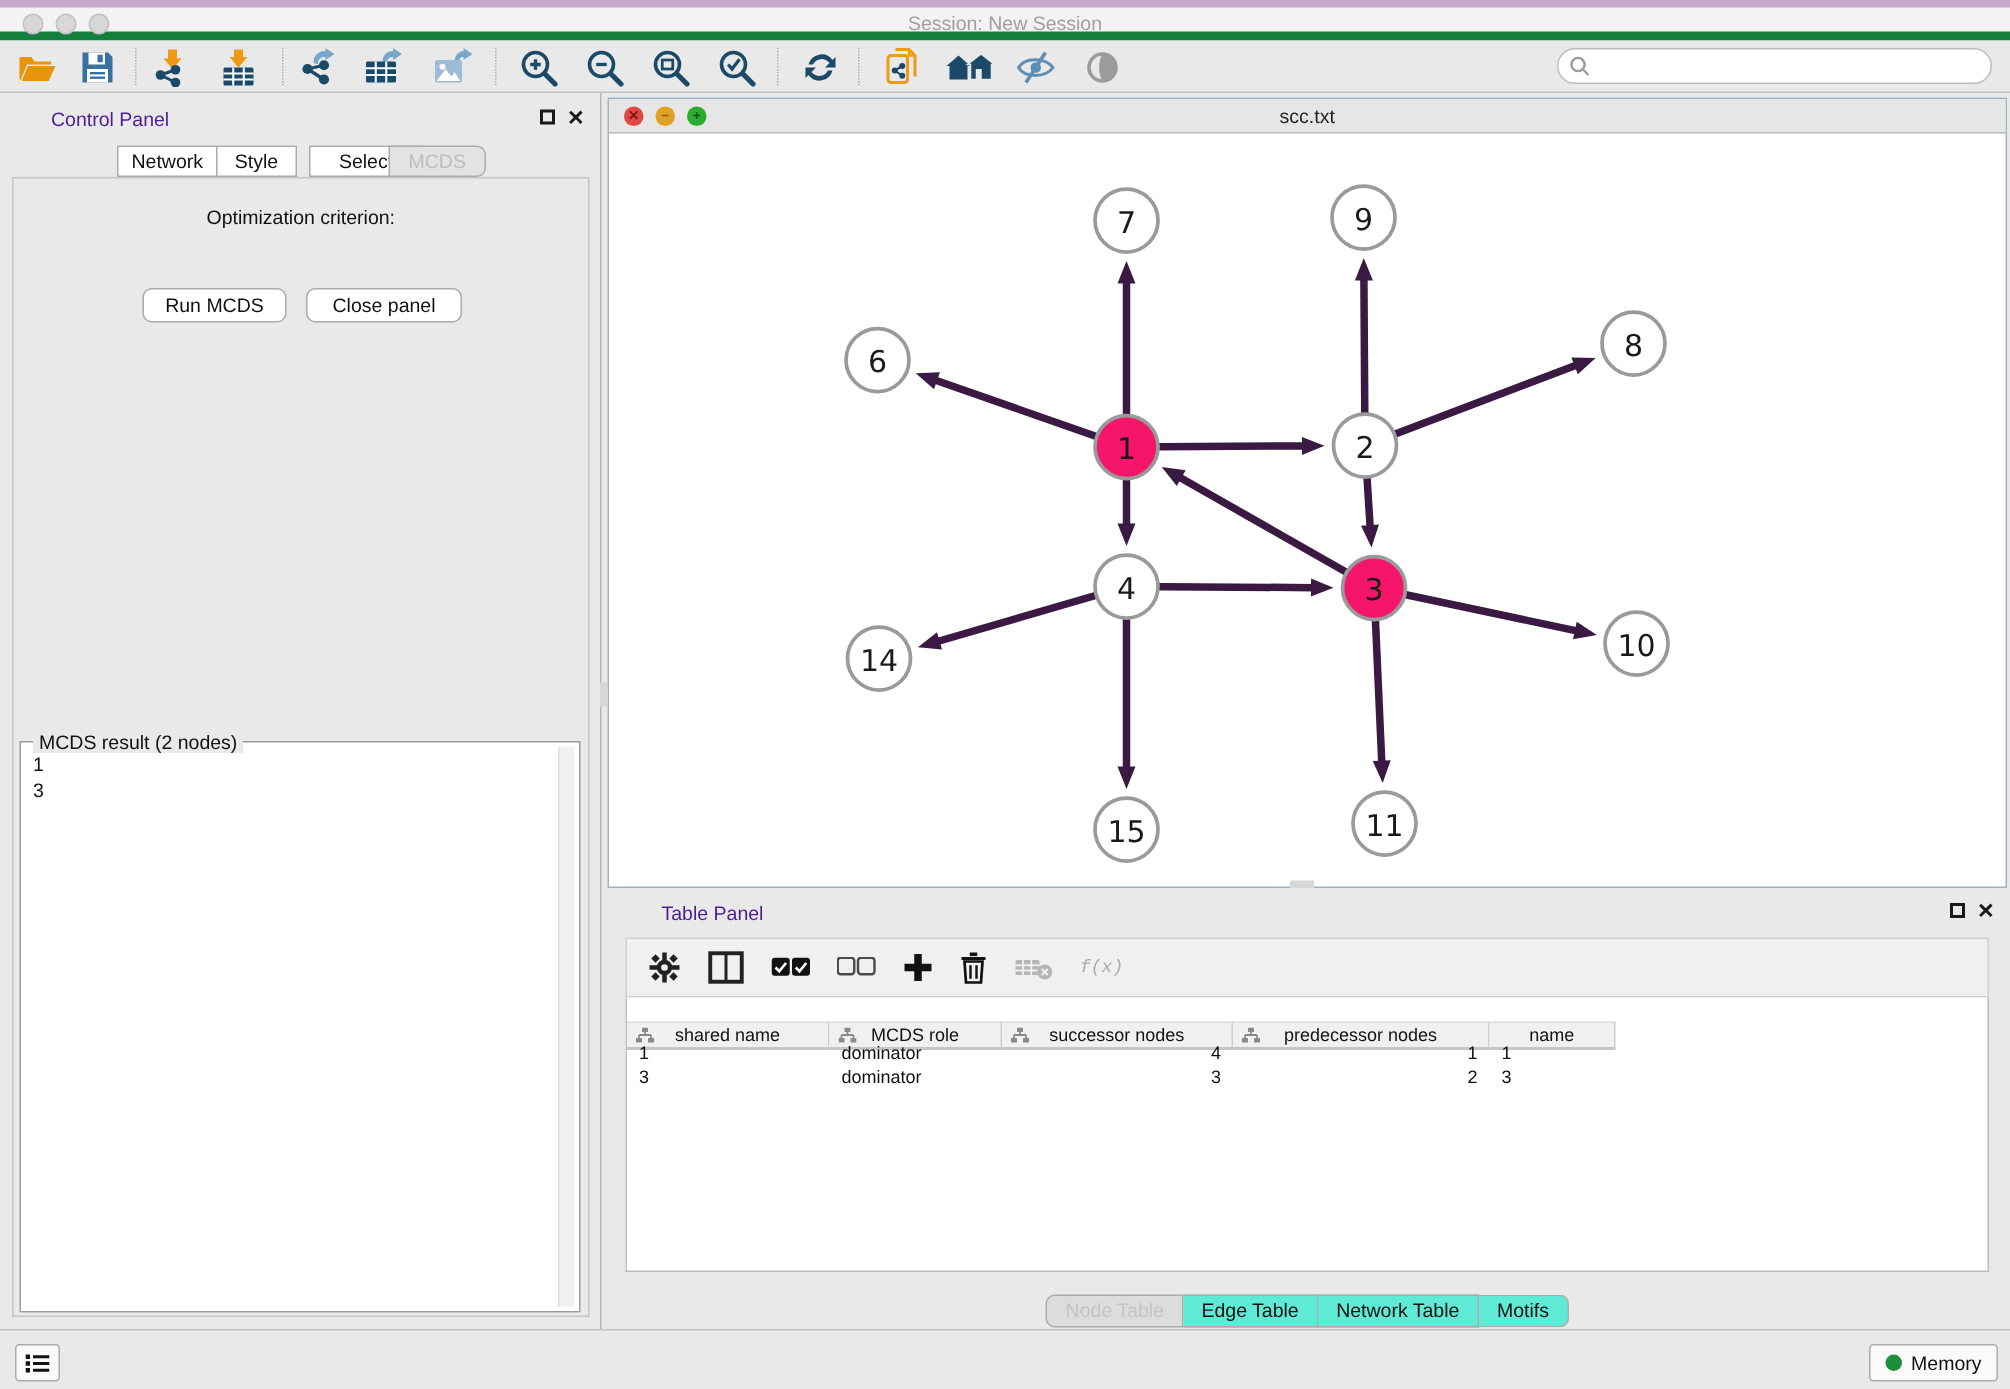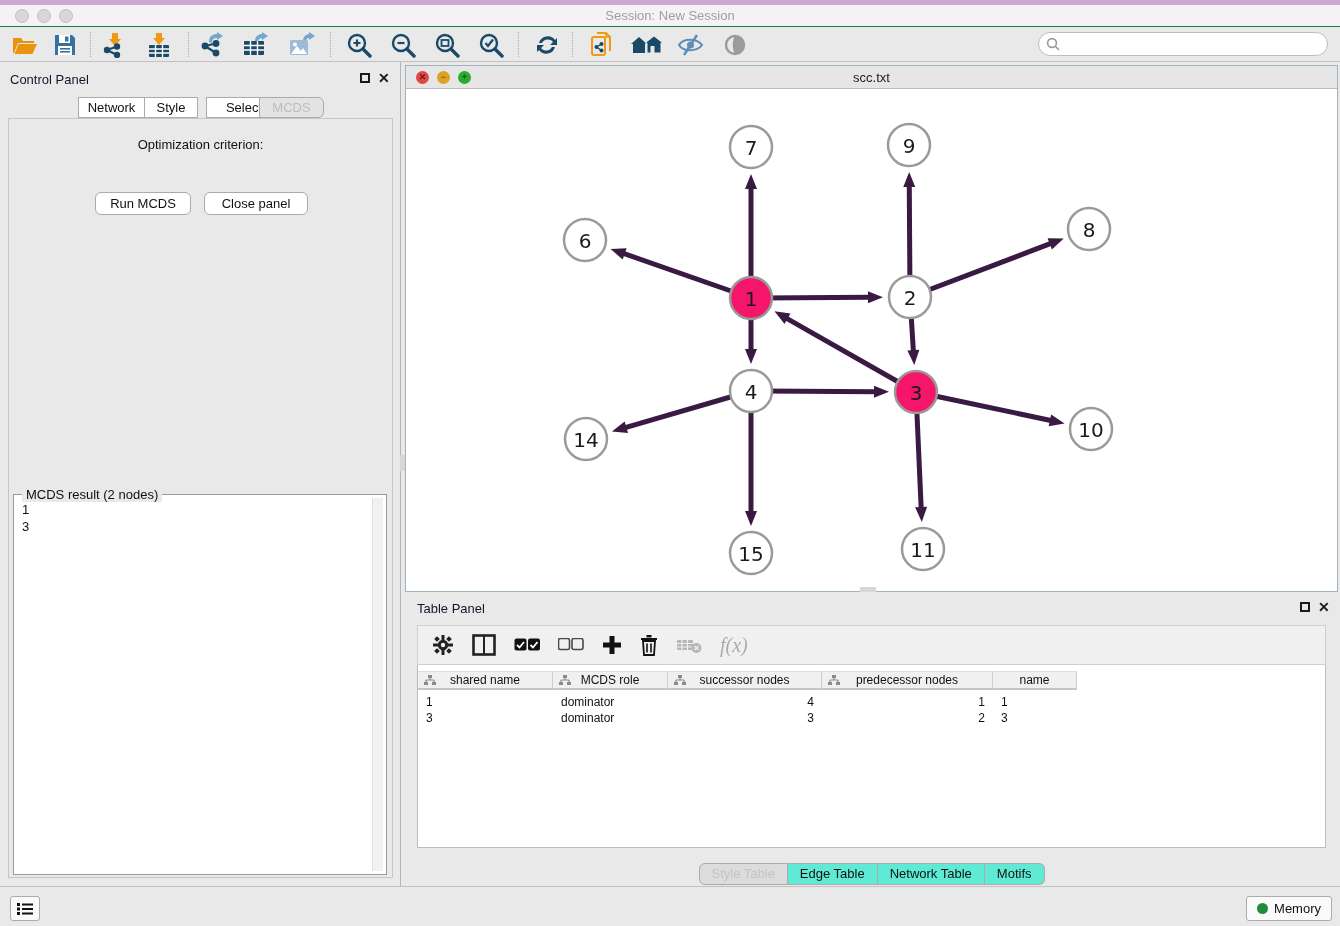--- a/index.html
+++ b/index.html
@@ -2,21 +2,21 @@
 <html><head>
 <meta charset="utf-8">
 <style>
   * { margin:0; padding:0; box-sizing:border-box; }
   html,body { width:1340px; height:926px; overflow:hidden;
     font-family:"Liberation Sans", sans-serif; background:#E9E9E9; }
   .abs { position:absolute; }
 
   
   #titlebar { position:absolute; left:0; top:0; width:1340px; height:27px;
-    background:#F4F2F4; border-bottom:1px solid #15803d; }
+    background:#F4F2F4; border-bottom:6px solid #15803d; }
   #titlebar .accent { position:absolute; left:0; top:0; width:1340px; height:5px; background:#C9A9D2; }
   .traffic-inactive { position:absolute; top:9px; width:14px; height:14px; border-radius:50%;
     background:#D8D6D8; border:1px solid #C2C0C2; }
   #win-title { position:absolute; left:0; right:0; top:8px; text-align:center;
     font-size:13px; color:#9F9F9F; }
 
   
   #toolbar { position:absolute; left:0; top:27px; width:1340px; height:35px;
     background:#E9E9E9; border-bottom:1px solid #C2C2C2; }
   .tbtn { position:absolute; top:3px; width:34px; height:29px; display:flex;
@@ -24,21 +24,21 @@
   .tsep { position:absolute; top:5px; width:0; height:25px; border-left:1px dotted #ADADAD; }
   #search-wrap { position:absolute; right:12px; top:5px; width:290px; height:24px;
     background:#FFF; border:1px solid #BDBDBD; border-radius:12px; display:flex; align-items:center; }
   #search-wrap svg { margin-left:7px; }
   #search-input { border:none; outline:none; background:transparent; flex:1; height:20px;
     font-size:12px; padding:0 8px 0 4px; font-family:"Liberation Sans",sans-serif; }
 
   
   #control-panel { position:absolute; left:0; top:62px; width:401px; height:824px;
     background:#E9E9E9; border-right:1px solid #B5B5B5; }
-  .panel-title { font-size:13px; color:#0f172a; }
+  .panel-title { font-size:13px; color:#4c1d95;margin-left:24px; }
   .win-ctl-box { width:10px; height:10px; border:2px solid #1A1A1A; display:inline-block; }
   .win-ctl-x { font-size:14px; font-weight:bold; color:#1A1A1A; line-height:10px; }
   .cp-tab { position:absolute; top:0; height:21px; background:#FFF; border:1px solid #ABABAB;
     font-size:13px; color:#111; text-align:center; line-height:19px; }
   .cp-tab.inactive-look { background:#E3E3E3; color:#BDBDBD; border-radius:0 6px 6px 0; }
   #cp-content { position:absolute; left:8px; top:56px; width:385px; height:760px;
     border:1px solid #C6C6C6; background:#E9E9E9; }
   #opt-label { position:absolute; left:0; right:0; top:18px; text-align:center; font-size:13px; color:#111; }
   #criterion-select { position:absolute; left:36px; top:40px; width:310px; height:23px; background:#FFF;
     border:1px solid #ABABAB; border-radius:6px; font-size:13px; color:#111;
@@ -66,24 +66,24 @@
   #nw-title { position:absolute; left:0; right:0; top:4px; text-align:center; font-size:13px; color:#222; }
   #graph-svg { position:absolute; left:0; top:23px; }
   .split-handle-v { position:absolute; left:400px; top:455px; width:5px; height:16px; background:#D7D7D7; }
   .split-handle-h { position:absolute; left:860px; top:587px; width:16px; height:5px; background:#D7D7D7; }
 
   
   #table-panel { position:absolute; left:405px; top:595px; width:933px; height:291px; background:#E9E9E9; }
   #tp-toolbar { position:absolute; left:12px; top:30px; width:909px; height:40px;
     background:#F0F0F0; border:1px solid #CFCFCF; display:flex; align-items:center; gap:18px; padding-left:14px; }
   .tp-ic { display:flex; align-items:center; justify-content:center; height:26px; }
-  #fx-label { font-family:Liberation Serif, serif; font-style:italic; font-size:20px; color:#ABABAB; }
+  #fx-label { font-family:Liberation Mono, monospace; font-style:italic; font-size:12px; color:#ABABAB; }
   #tp-table { position:absolute; left:12px; top:70px; width:909px; height:183px; background:#FFF;
     border:1px solid #BDBDBD; border-top:none; }
-  #tp-header { position:absolute; left:0; top:6px; height:19px; display:flex; }
+  #tp-header { position:absolute; left:0; top:16px; height:19px; display:flex; }
   .col-h { background:#F0F0F0; border-right:1px solid #CFCFCF; border-top:1px solid #DDD;
     border-bottom:2px solid #C6C6C6; display:flex; align-items:center; justify-content:center;
     gap:6px; font-size:12px; color:#111; position:relative; }
   .col-h .tree-ic { position:absolute; left:6px; }
   .t-row { position:absolute; left:0; height:16px; display:flex; font-size:12px; color:#111; }
   .t-cell { padding:0 8px; line-height:16px; }
   #tp-tabs { position:absolute; left:0; right:0; top:268px; height:22px; display:flex; justify-content:center; }
   .tp-tab { height:22px; background:#5eead4; border:1px solid #ABABAB; border-left:none;
     font-size:13px; color:#111; text-align:center; line-height:20px; padding:0 12px; }
   .tp-tab:first-child { border-left:1px solid #ABABAB; border-radius:6px 0 0 6px; }
@@ -499,21 +499,21 @@
     <div class="t-row" style="top:45px">
       <div class="t-cell" style="width:135px">3</div>
       <div class="t-cell" style="width:115px">dominator</div>
       <div class="t-cell" style="width:154px; text-align:right">3</div>
       <div class="t-cell" style="width:171px; text-align:right">2</div>
       <div class="t-cell" style="width:84px">3</div>
     </div>
   </div>
 
   <div id="tp-tabs">
-    <div class="tp-tab selected">Style Table</div>
+    <div class="tp-tab selected">Node Table</div>
     <div class="tp-tab">Edge Table</div>
     <div class="tp-tab">Network Table</div>
     <div class="tp-tab">Motifs</div>
   </div>
 </div>
 
 <div id="statusbar">
   <div id="list-btn">
     <svg width="16" height="14" viewBox="0 0 16 14">
       <g fill="#111">

